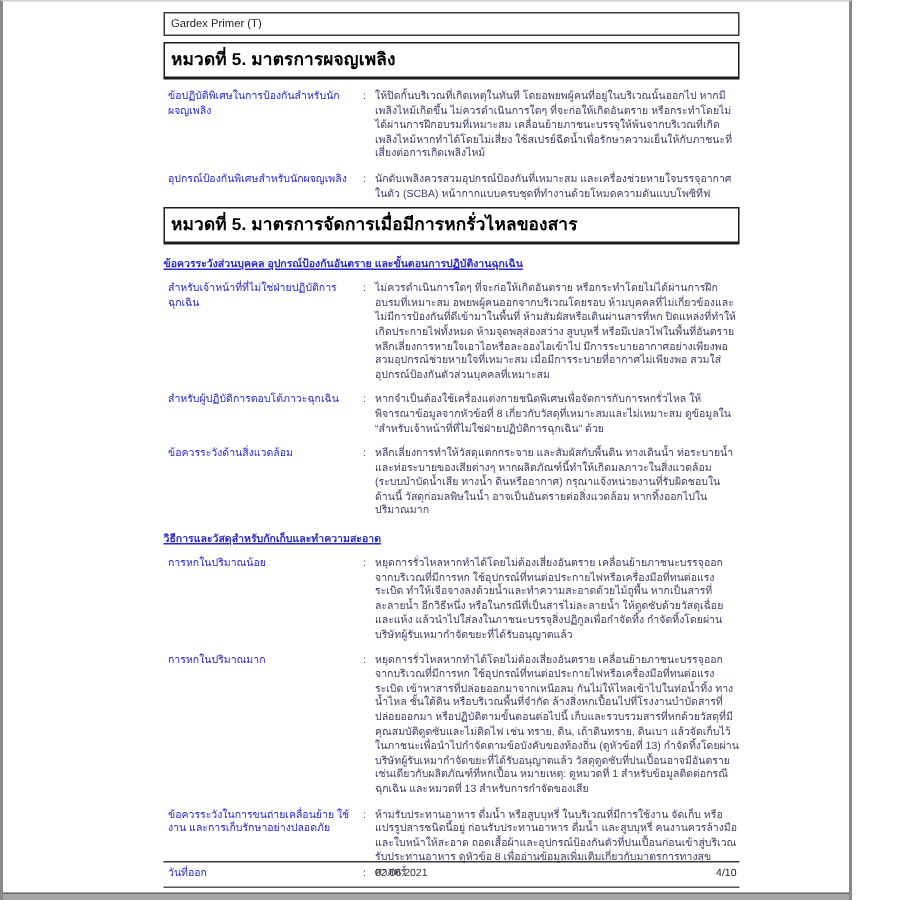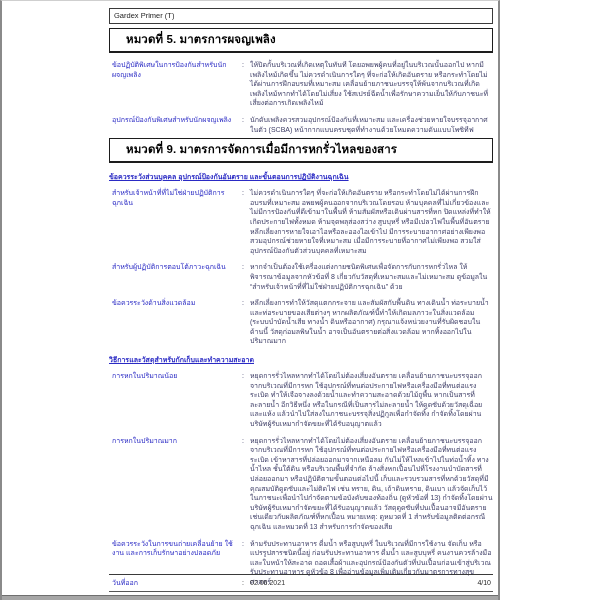--- a/index.html
+++ b/index.html
@@ -1,22 +1,22 @@
 <!DOCTYPE html>
 <html><head>
 <meta charset="utf-8">
 <style>
   html,body{margin:0;padding:0;background:#ffffff;}
   body{width:600px;height:600px;font-family:"Liberation Sans","DejaVu Sans",sans-serif;}
-  .screen{position:relative;width:500px;height:600px;box-sizing:border-box;
+  .screen{position:relative;width:568px;height:600px;box-sizing:border-box;
           border-left:2px solid #8a8a8a;border-right:2px solid #8a8a8a;border-top:1px solid #cfcfcf;
           background:#fff;overflow:hidden;}
   .page{position:absolute;left:107px;top:7px;width:384px;}
   .product-box{border:1px solid #3a3a3a;padding:2px 4px 3px;font-size:7.5px;color:#222;background:#fff;}
-  .section-header{border:1px solid #1d1d1d;border-bottom-width:2px;margin-top:4px;padding:1px 16px 3px;
+  .section-header{border:1px solid #1d1d1d;border-bottom-width:2px;margin-top:4px;padding:1px 4px 3px;
                   font-size:11.5px;font-weight:bold;color:#000;background:#fff;letter-spacing:.1px;}
   .row{display:flex;margin-top:7px;font-size:7px;line-height:9.6px;}
   .row .label{width:124px;flex:0 0 124px;color:#2a2ac4;padding-left:3px;}
   .row .colon{width:14px;flex:0 0 14px;text-align:center;color:#3d3d66;}
   .row .text{flex:1;color:#3d3d66;}
   .subheading{margin-top:9px;font-size:7px;line-height:9px;font-weight:bold;color:#2a2ac4;
               text-decoration:underline;}
   .footer{position:absolute;left:107px;width:384px;bottom:8px;border-top:1px solid #3a3a3a;
           border-bottom:1px solid #555;padding:3px 0 4px;display:flex;font-size:7px;line-height:9px;}
   .footer .f-label{width:124px;flex:0 0 124px;color:#2a2ac4;padding-left:3px;}
@@ -46,21 +46,21 @@
       <div class="text">ให้ปิดกั้นบริเวณที่เกิดเหตุในทันที โดยอพยพผู้คนที่อยู่ในบริเวณนั้นออกไป หากมีเพลิงไหม้เกิดขึ้น ไม่ควรดำเนินการใดๆ ที่จะก่อให้เกิดอันตราย หรือกระทำโดยไม่ได้ผ่านการฝึกอบรมที่เหมาะสม เคลื่อนย้ายภาชนะบรรจุให้พ้นจากบริเวณที่เกิดเพลิงไหม้หากทำได้โดยไม่เสี่ยง ใช้สเปรย์ฉีดน้ำเพื่อรักษาความเย็นให้กับภาชนะที่เสี่ยงต่อการเกิดเพลิงไหม้</div>
     </div>
 
     <div class="row">
       <div class="label">อุปกรณ์ป้องกันพิเศษสำหรับนักผจญเพลิง</div>
       <div class="colon">:</div>
       <div class="text">นักดับเพลิงควรสวมอุปกรณ์ป้องกันที่เหมาะสม และเครื่องช่วยหายใจบรรจุอากาศในตัว (SCBA) หน้ากากแบบครบชุดที่ทำงานด้วยโหมดความดันแบบโพซิทีฟ</div>
     </div>
 
     <div class="section-header">
-      <span>หมวดที่ 9. มาตรการจัดการเมื่อมีการหกรั่วไหลของสาร</span>
+      <span>หมวดที่ 5. มาตรการจัดการเมื่อมีการหกรั่วไหลของสาร</span>
     </div>
 
     <div class="subheading">ข้อควรระวังส่วนบุคคล อุปกรณ์ป้องกันอันตราย และขั้นตอนการปฏิบัติงานฉุกเฉิน</div>
 
     <div class="row">
       <div class="label">สำหรับเจ้าหน้าที่ที่ไม่ใช่ฝ่ายปฏิบัติการฉุกเฉิน</div>
       <div class="colon">:</div>
       <div class="text">ไม่ควรดำเนินการใดๆ ที่จะก่อให้เกิดอันตราย หรือกระทำโดยไม่ได้ผ่านการฝึกอบรมที่เหมาะสม อพยพผู้คนออกจากบริเวณโดยรอบ ห้ามบุคคลที่ไม่เกี่ยวข้องและไม่มีการป้องกันที่ดีเข้ามาในพื้นที่ ห้ามสัมผัสหรือเดินผ่านสารที่หก ปิดแหล่งที่ทำให้เกิดประกายไฟทั้งหมด ห้ามจุดพลุส่องสว่าง สูบบุหรี่ หรือมีเปลวไฟในพื้นที่อันตราย หลีกเลี่ยงการหายใจเอาไอหรือละอองไอเข้าไป มีการระบายอากาศอย่างเพียงพอ สวมอุปกรณ์ช่วยหายใจที่เหมาะสม เมื่อมีการระบายที่อากาศไม่เพียงพอ สวมใส่อุปกรณ์ป้องกันตัวส่วนบุคคลที่เหมาะสม</div>
     </div>
 

